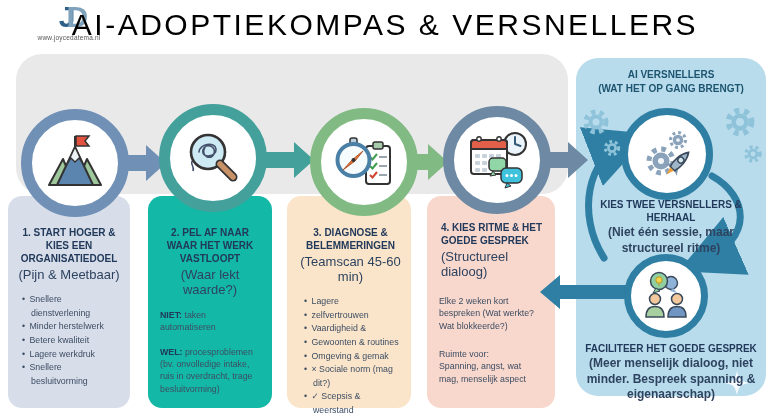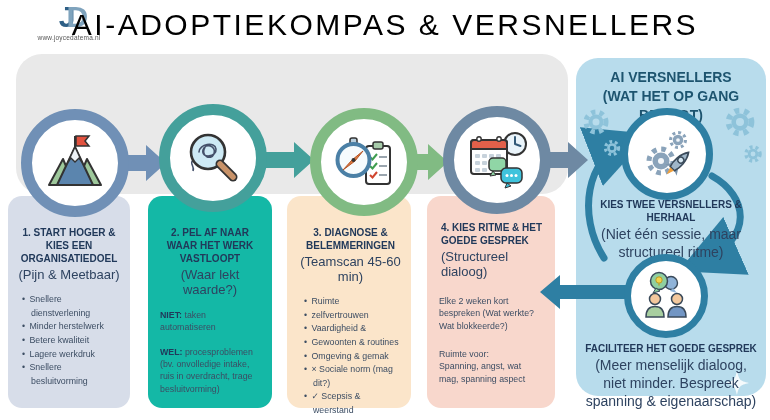--- a/index.html
+++ b/index.html
@@ -39,28 +39,28 @@
   .badge{width:108px;height:108px;border-radius:50%;background:#fff;box-sizing:border-box;
          z-index:3;display:flex;align-items:center;justify-content:center;}
   #b1{left:21px;top:109px;border:11px solid #7090b6;}
   #b2{left:159px;top:104px;border:11px solid #44a09b;}
   #b3{left:310px;top:108px;border:11px solid #81bb83;}
   #b4{left:443px;top:106px;border:11px solid #6e89a3;}
 
   
   #panel{left:576px;top:58px;width:190px;height:338px;background:#b8dcec;border-radius:22px;}
   #panel .ptitle{position:absolute;top:10px;left:0;right:0;text-align:center;font-weight:bold;
-                 font-size:14px;line-height:1.35;color:#1d546f;z-index:3;}
+                 font-size:10px;line-height:1.35;color:#1d546f;z-index:3;}
   .pbadge{position:absolute;border-radius:50%;background:#fff;box-sizing:border-box;z-index:3;
           display:flex;align-items:center;justify-content:center;border:7px solid #2e7fa3;}
   #pb1{left:45px;top:50px;width:92px;height:92px;}
   #pb2{left:48px;top:196px;width:84px;height:84px;}
   .ptext{position:absolute;left:6px;right:6px;text-align:center;z-index:3;}
   .ptext h4{margin:0;font-size:10px;line-height:1.3;font-weight:bold;color:#21395a;}
-  .ptext .psub{font-size:14px;line-height:1.3;color:#2e4360;margin-top:1px;}
+  .ptext .psub{font-size:12px;line-height:1.3;color:#2e4360;margin-top:1px;font-weight:bold;}
   #pmid{top:140px;} #pbot{top:284px;}
 
   #overlay{left:0;top:0;z-index:2;pointer-events:none;}
   svg{display:block;}
 </style>
 </head>
 <body>
 
 <div class="abs" id="logo">
   <div class="mono"><span class="j">J</span><span class="d">D</span></div>
@@ -86,36 +86,36 @@
   <h3>2. PEL AF NAAR WAAR HET WERK VASTLOOPT</h3>
   <div class="sub">(Waar lekt waarde?)</div>
   <p class="body"><b>NIET:</b><span> taken automatiseren</span></p>
   <p class="body"><b>WEL:</b><span> procesproblemen (bv. onvolledige intake, ruis in overdracht, trage besluitvorming)</span></p>
 </div>
 
 <div class="abs card" id="card3">
   <h3>3. DIAGNOSE &amp; BELEMMERINGEN</h3>
   <div class="sub">(Teamscan 45-60 min)</div>
   <ul>
-    <li>Ruimte</li>
+    <li>Lagere</li>
     <li>zelfvertrouwen</li>
     <li>Vaardigheid &amp;</li>
     <li>Gewoonten &amp; routines</li>
     <li>Omgeving &amp; gemak</li>
     <li>× Sociale norm (mag dit?)</li>
     <li>✓ Scepsis &amp; weerstand</li>
   </ul>
 </div>
 
 <div class="abs card" id="card4">
   <h3>4. KIES RITME &amp; HET GOEDE GESPREK</h3>
   <div class="sub">(Structureel dialoog)</div>
   <p class="body">Elke 2 weken kort bespreken (Wat werkte? Wat blokkeerde?)</p>
   <p class="body pre">Ruimte voor:
-Spanning, angst, wat mag, spanning aspect</p>
+Spanning, angst, wat mag, menselijk aspect</p>
 </div>
 
 <div class="abs" id="panel">
   <div class="ptitle">
     <div>AI VERSNELLERS</div>
     <div>(WAT HET OP GANG BRENGT)</div>
   </div>
 
   <div class="pbadge" id="pb1">
     <svg width="58" height="58" viewBox="0 0 58 58">

